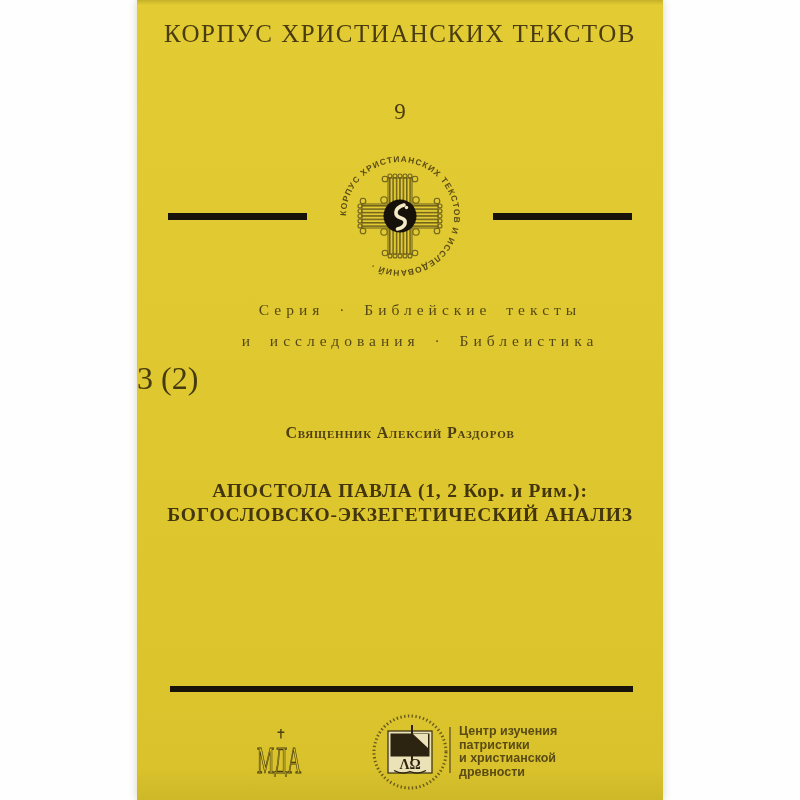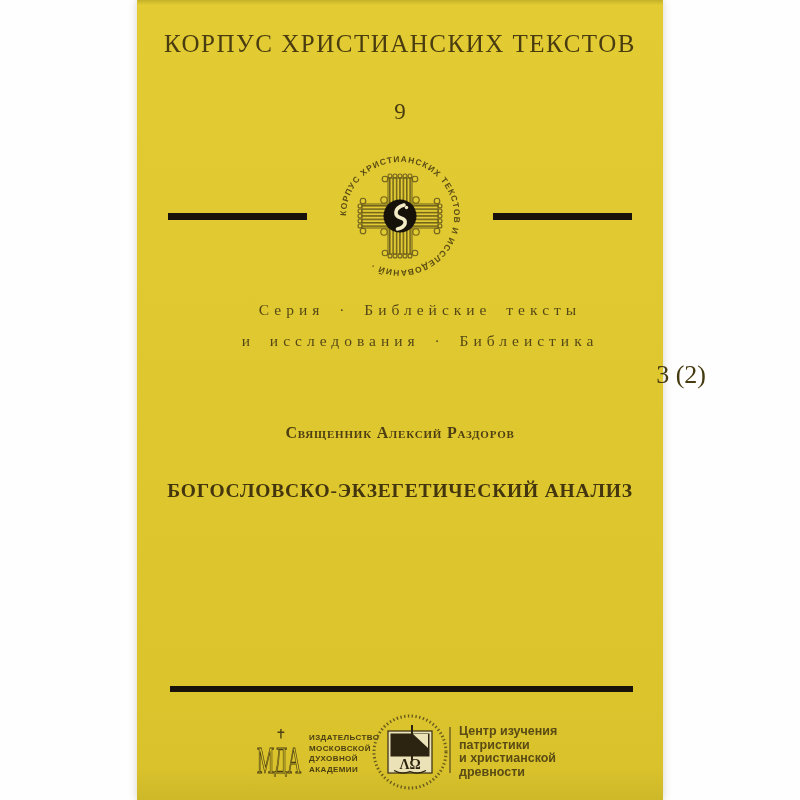--- a/index.html
+++ b/index.html
@@ -7,38 +7,38 @@
     width:800px;height:800px;background:#fefefe;position:relative;overflow:hidden;
     font-family:"Liberation Serif", serif;
   }
   .book{
     position:absolute;left:137px;top:0;width:526px;height:800px;
     background:linear-gradient(180deg,#c4b128 0px,#e2cb33 5px,#e0c930 40%,#ddc62d 75%,#d9c22b 96%,#cdb829 100%);
     box-shadow:0 0 8px rgba(90,80,20,.25);
   }
   .top-title{
     position:absolute;top:15px;left:0;width:100%;text-align:center;
-    font-size:25px;line-height:37px;letter-spacing:1.5px;color:#4a3c11;font-weight:500;margin-top:10px;
+    font-size:25px;line-height:37px;letter-spacing:1.5px;color:#4a3c11;font-weight:500;
   }
   .vol{
     position:absolute;top:99px;left:0;width:100%;text-align:center;
     font-size:23px;color:#4a3c11;
   }
   .emblem{position:absolute;top:154px;left:201px;width:124px;height:124px;}
   .emblem-text{fill:#5a4b14;font-family:"Liberation Sans",sans-serif;font-weight:bold;}
   .bar{position:absolute;background:#17130a;}
   .bar-left{left:31px;top:213px;width:139px;height:7px;}
   .bar-right{left:356px;top:213px;width:139px;height:7px;}
   .series{
     position:absolute;top:294px;left:0;width:100%;text-align:center;
     font-size:15.5px;line-height:31px;letter-spacing:5px;word-spacing:6px;color:#554816;padding-left:20px;
   }
   .subvol{
-    position:absolute;top:360px;left:0;width:100%;text-align:right;
-    font-size:26px;color:#463a10;margin-left:43px;
+    position:absolute;top:360px;left:0;width:100%;text-align:left;
+    font-size:32px;color:#463a10;
   }
   .author{
     position:absolute;top:424px;left:0;width:100%;text-align:center;
     font-size:16px;color:#4d3f13;font-variant:small-caps;letter-spacing:.8px;font-weight:600;
   }
   .title{
     position:absolute;top:479px;left:0;width:100%;text-align:center;
     font-size:19.5px;line-height:23.5px;letter-spacing:.8px;color:#43360e;font-weight:bold;
   }
   .long-bar{left:33px;top:686px;width:463px;height:6px;}
@@ -132,38 +132,33 @@
   <div class="series">
     <div>Серия · Библейские тексты</div>
     <div>и исследования · Библеистика</div>
   </div>
 
   <div class="subvol">3 (2)</div>
 
   <div class="author">Священник Алексий Раздоров</div>
 
   <div class="title">
+    <div>АПОСТОЛА ПАВЛА (1, 2 Кор. и Рим.):</div>
     <div>БОГОСЛОВСКО-ЭКЗЕГЕТИЧЕСКИЙ АНАЛИЗ</div>
   </div>
 
   <div class="bar long-bar"></div>
 
   <div class="publishers">
 
     <svg class="mda-logo" viewBox="0 0 48 52">
       <text x="24" y="48" text-anchor="middle" textLength="46" lengthAdjust="spacingAndGlyphs" font-family="Liberation Serif, serif" font-size="40" fill="none" stroke="#4a3e12" stroke-width="1.2">МДА</text>
       <path d="M 26 2 V 12 M 22.5 5.5 H 29.5" stroke="#4a3e12" stroke-width="1.4" fill="none"></path>
     </svg>
 
-    <div class="mda-text">
-      <div>ИЗДАТЕЛЬСТВО</div>
-      <div>МОСКОВСКОЙ</div>
-      <div>ДУХОВНОЙ</div>
-      <div>АКАДЕМИИ</div>
-    </div>
 
     <svg class="ao-logo" viewBox="0 0 84 84">
       <circle cx="42" cy="42" r="36" fill="none" stroke="#6b5c1c" stroke-width="3" stroke-dasharray="1.4 2.4"></circle>
       <rect x="20" y="21" width="44" height="42" fill="#ece2b8" stroke="#352b0e" stroke-width="1.2"></rect>
       <rect x="22.5" y="23.5" width="39" height="23" fill="#2c2410"></rect>
       <path d="M 45 24 L 60 24 L 60 38 Z" fill="#ece2b8"></path>
       <path d="M 44 15 V 50" stroke="#2c2410" stroke-width="2"></path>
       <text x="42" y="59" text-anchor="middle" font-family="Liberation Serif, serif" font-size="14" font-weight="bold" fill="#2c2410">ΛΩ</text>
       <path d="M 26 60.5 Q 34 65 42 61.5 Q 50 65 58 60.5" stroke="#2c2410" stroke-width="1.2" fill="none"></path>
     </svg>

